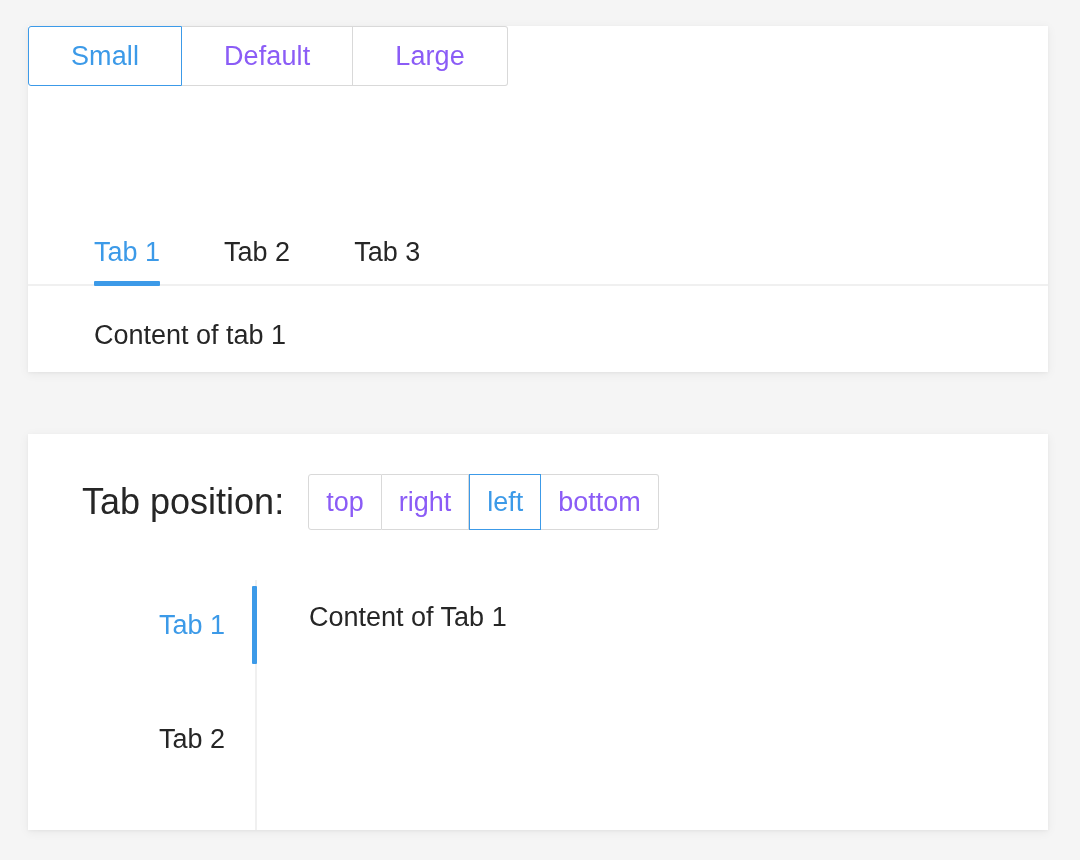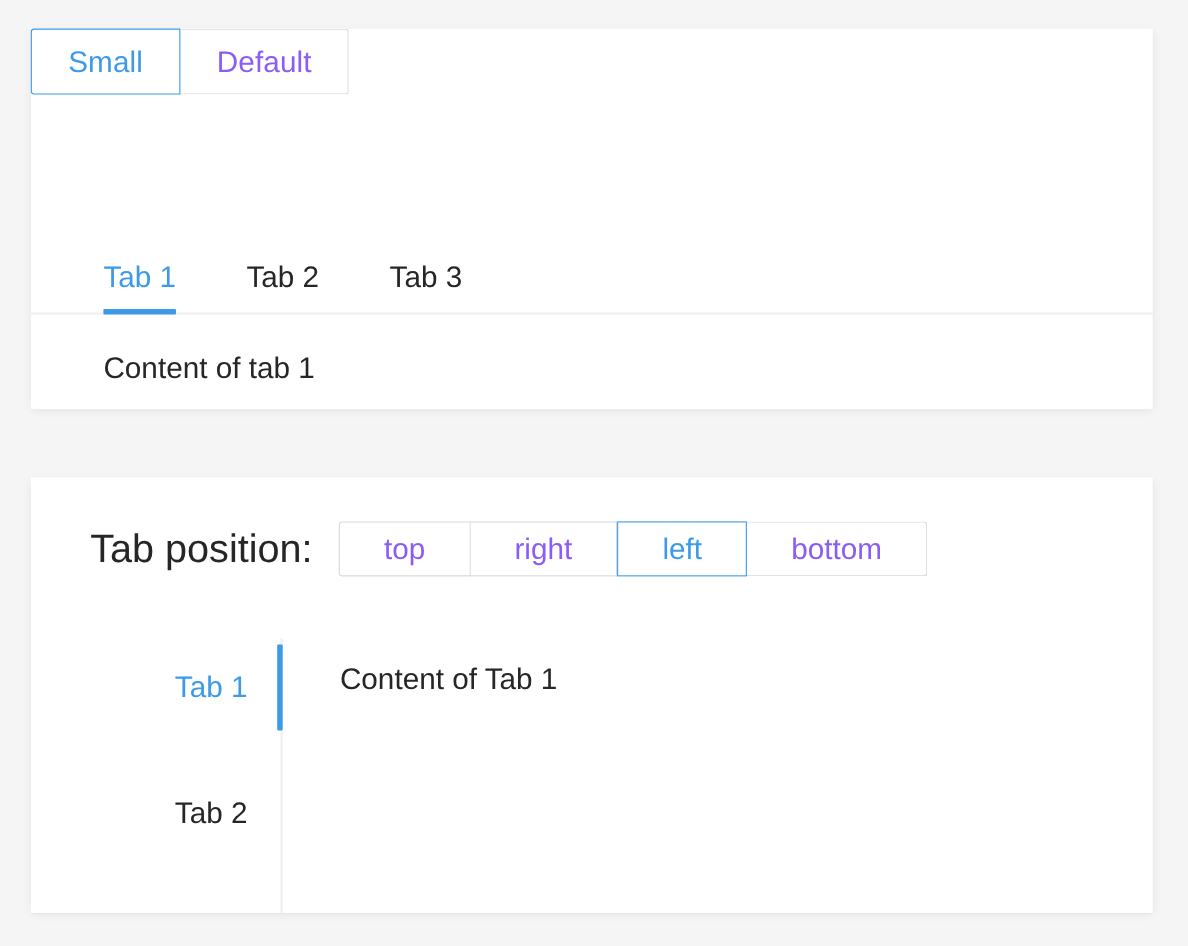--- a/index.html
+++ b/index.html
@@ -78,27 +78,27 @@
     border-left-width: 1px;
     z-index: 2;
   }
   .seg-btn.is-active + .seg-btn {
     border-left-width: 0;
   }
 
   
   .seg-size .seg-btn {
     height: 60px;
-    padding: 0 33px;
+    padding: 0 42px;
     font-size: 27px;
     letter-spacing: 0.1px;
   }
   .seg-pos .seg-btn {
-    height: 50px;
-    padding: 0 40px;
+    height: 56px;
+    padding: 0 17px;
     font-size: 27px;
   }
 
   .tabs-top {
     position: absolute;
     left: 0;
     top: 196px;
     right: 0;
   }
   .tabs-top-nav {
@@ -213,20 +213,23 @@
 
   <div class="card card-one">
 
     <div class="segmented seg-size">
       <div class="seg-btn is-active">
         <span>Small</span>
       </div>
       <div class="seg-btn">
         <span>Default</span>
       </div>
+      <div class="seg-btn">
+        <span>Large</span>
+      </div>
     </div>
 
     <div class="tabs-top">
       <div class="tabs-top-nav">
         <div class="tab-item is-active">
           <span>Tab 1</span>
         </div>
         <div class="tab-item">
           <span>Tab 2</span>
         </div>

